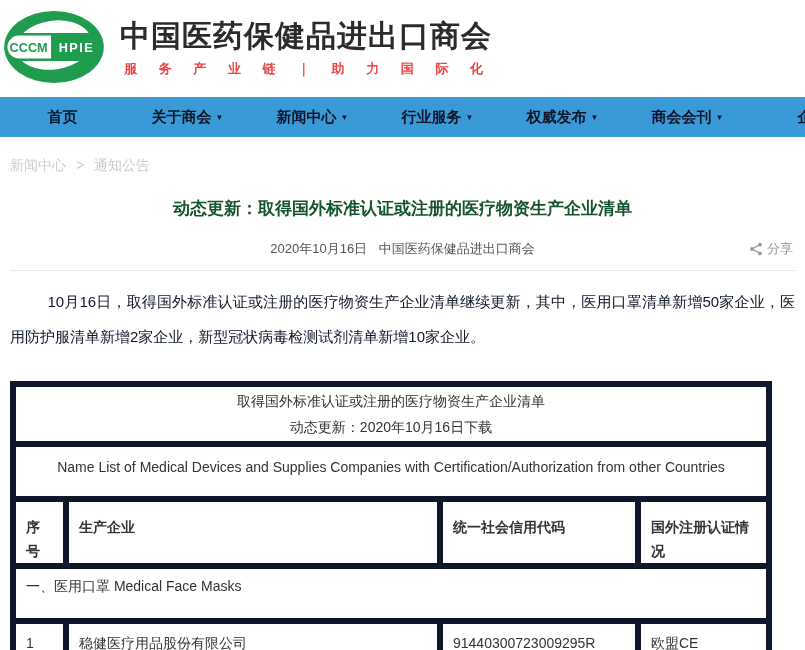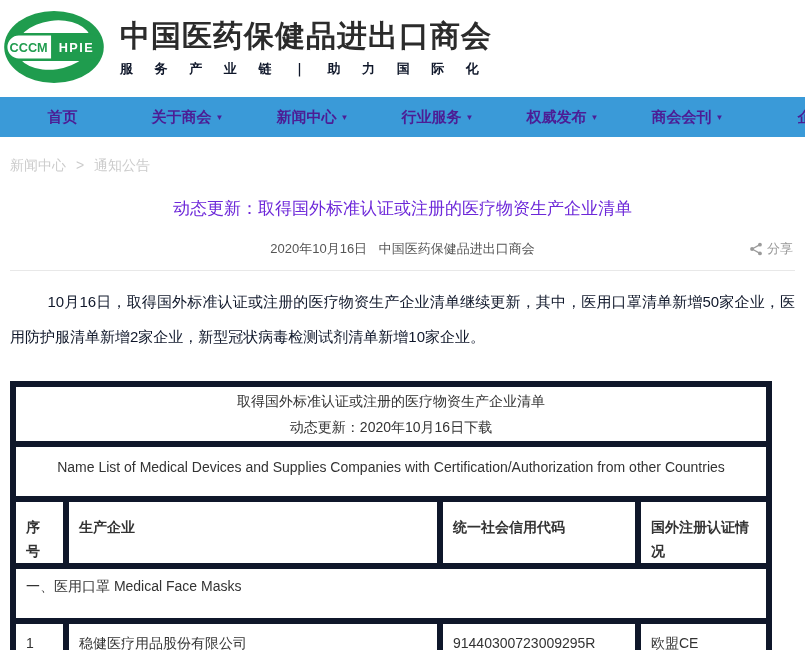--- a/index.html
+++ b/index.html
@@ -5,32 +5,32 @@
   html,body{margin:0;padding:0;}
   body{
     width:805px;height:650px;overflow:hidden;background:#fff;
     font-family:"Liberation Sans","DejaVu Sans",sans-serif;color:#333;
   }
   
   .header{height:97px;display:flex;align-items:center;box-sizing:border-box;background:#fff;}
   .logo{flex:0 0 auto;}
   .brand{margin-left:12px;}
   .brand-title{font-size:30px;font-weight:bold;color:#2b2b2b;letter-spacing:1px;line-height:1.1;margin:0;}
-  .brand-tagline{font-size:13px;color:#0f172a;letter-spacing:9px;margin-top:8px;font-weight:bold;}
+  .brand-tagline{font-size:13px;color:#ef4444;letter-spacing:9px;margin-top:8px;font-weight:bold;text-align:right;}
   
   .nav{height:40px;background:#3a9ad8;display:flex;overflow:hidden;}
-  .nav-item{flex:0 0 125px;line-height:40px;text-align:center;color:#4c1d95;font-size:15px;font-weight:bold;cursor:pointer;white-space:nowrap;}
+  .nav-item{flex:0 0 125px;line-height:40px;text-align:center;color:#0f172a;font-size:15px;font-weight:bold;cursor:pointer;white-space:nowrap;}
   .nav-item .caret{font-size:8px;margin-left:4px;vertical-align:2px;}
   
   .breadcrumb{padding:20px 8px 6px 10px;font-size:14px;color:#ccc;}
   .breadcrumb span{color:#ccc;}
   .crumb-sep{margin:0 6px;}
   
   .article{padding:0 10px;}
-  .article-title{text-align:center;font-size:17px;font-weight:normal;color:#6d28d9;margin:16px 0 0 0;}
+  .article-title{text-align:center;font-size:17px;font-weight:bold;color:#14532d;margin:16px 0 0 0;}
   .article-meta{position:relative;text-align:center;font-size:13px;color:#555;margin-top:20px;height:18px;}
   .meta-date{margin-right:8px;}
   .share-btn{position:absolute;right:2px;top:0;color:#999;font-size:13px;display:inline-flex;align-items:center;cursor:pointer;}
   .share-btn svg{margin-right:4px;}
   .divider{border-bottom:1px solid #e8e8e8;margin-top:12px;}
   .article-body{font-size:15px;line-height:35px;color:#0f172a;text-indent:2.5em;margin-top:13px;text-align:justify;}
   
   .doc-table{width:756px;border-collapse:collapse;margin:27px 0 0 0;table-layout:fixed;font-size:14px;color:#333;}
   .doc-table td{border:6px solid #0f172a;padding:0 10px;box-sizing:border-box;vertical-align:top;}
   .t-title{height:60px;text-align:center;vertical-align:middle !important;line-height:26px;}

